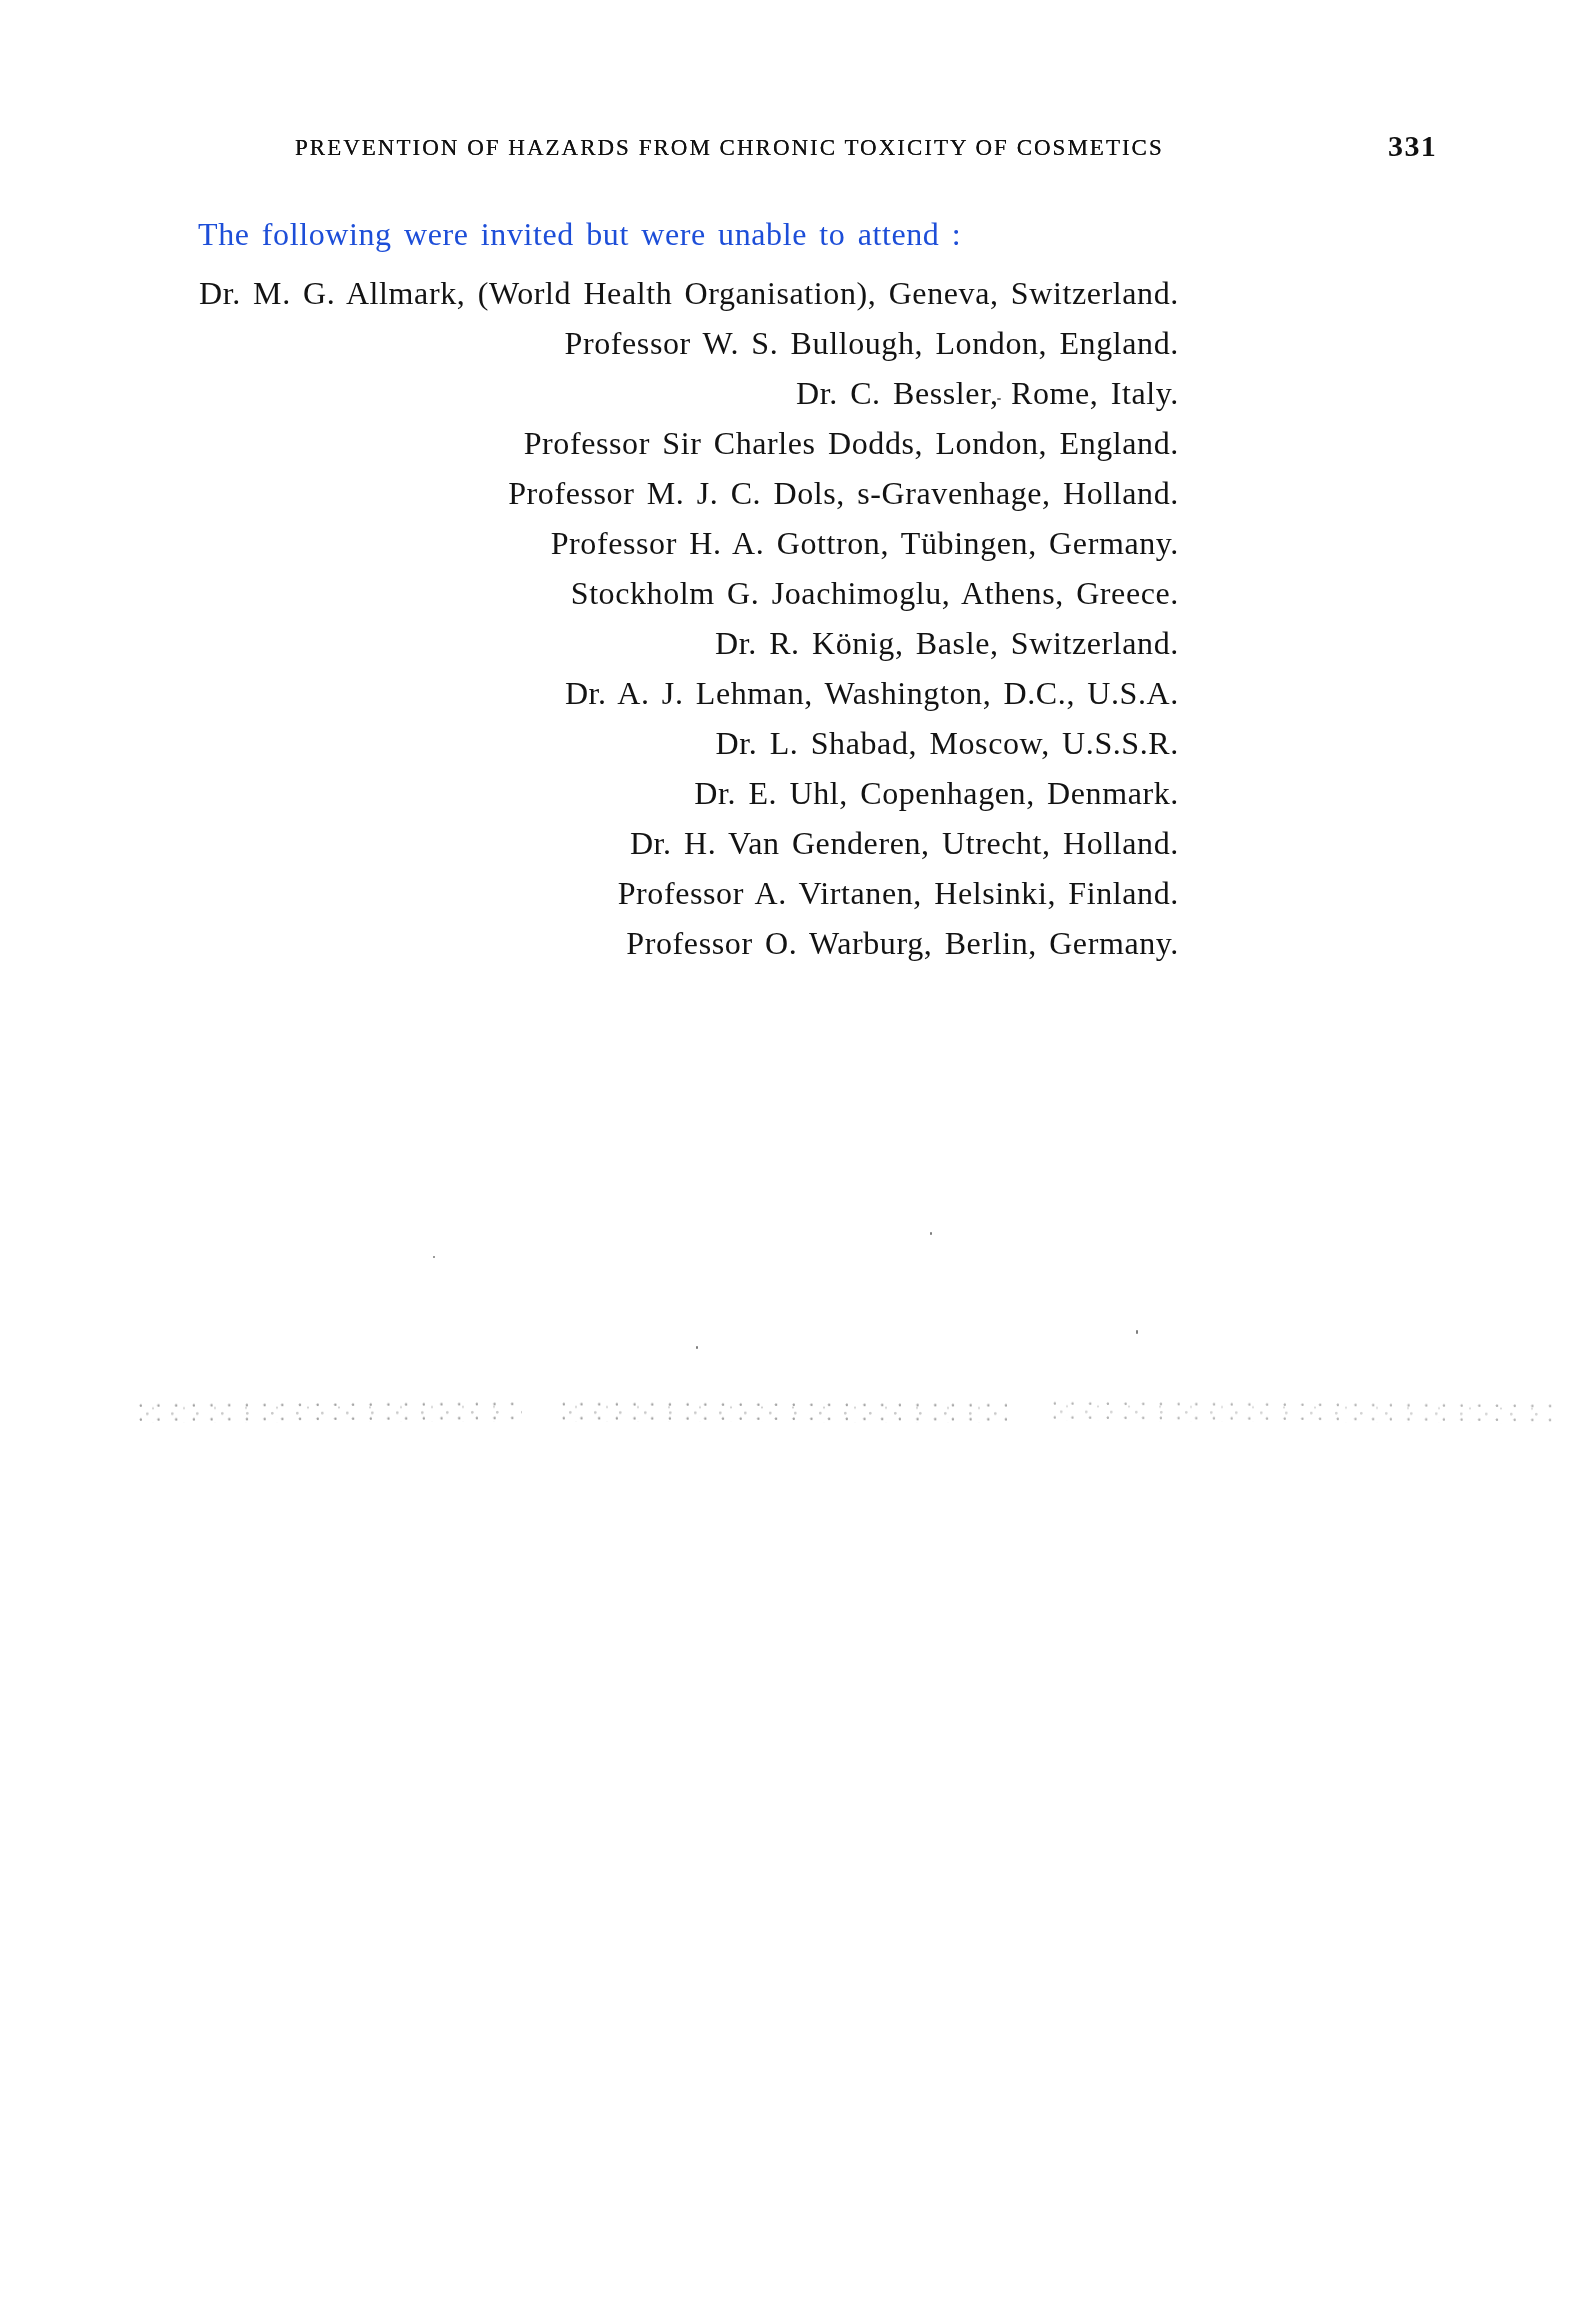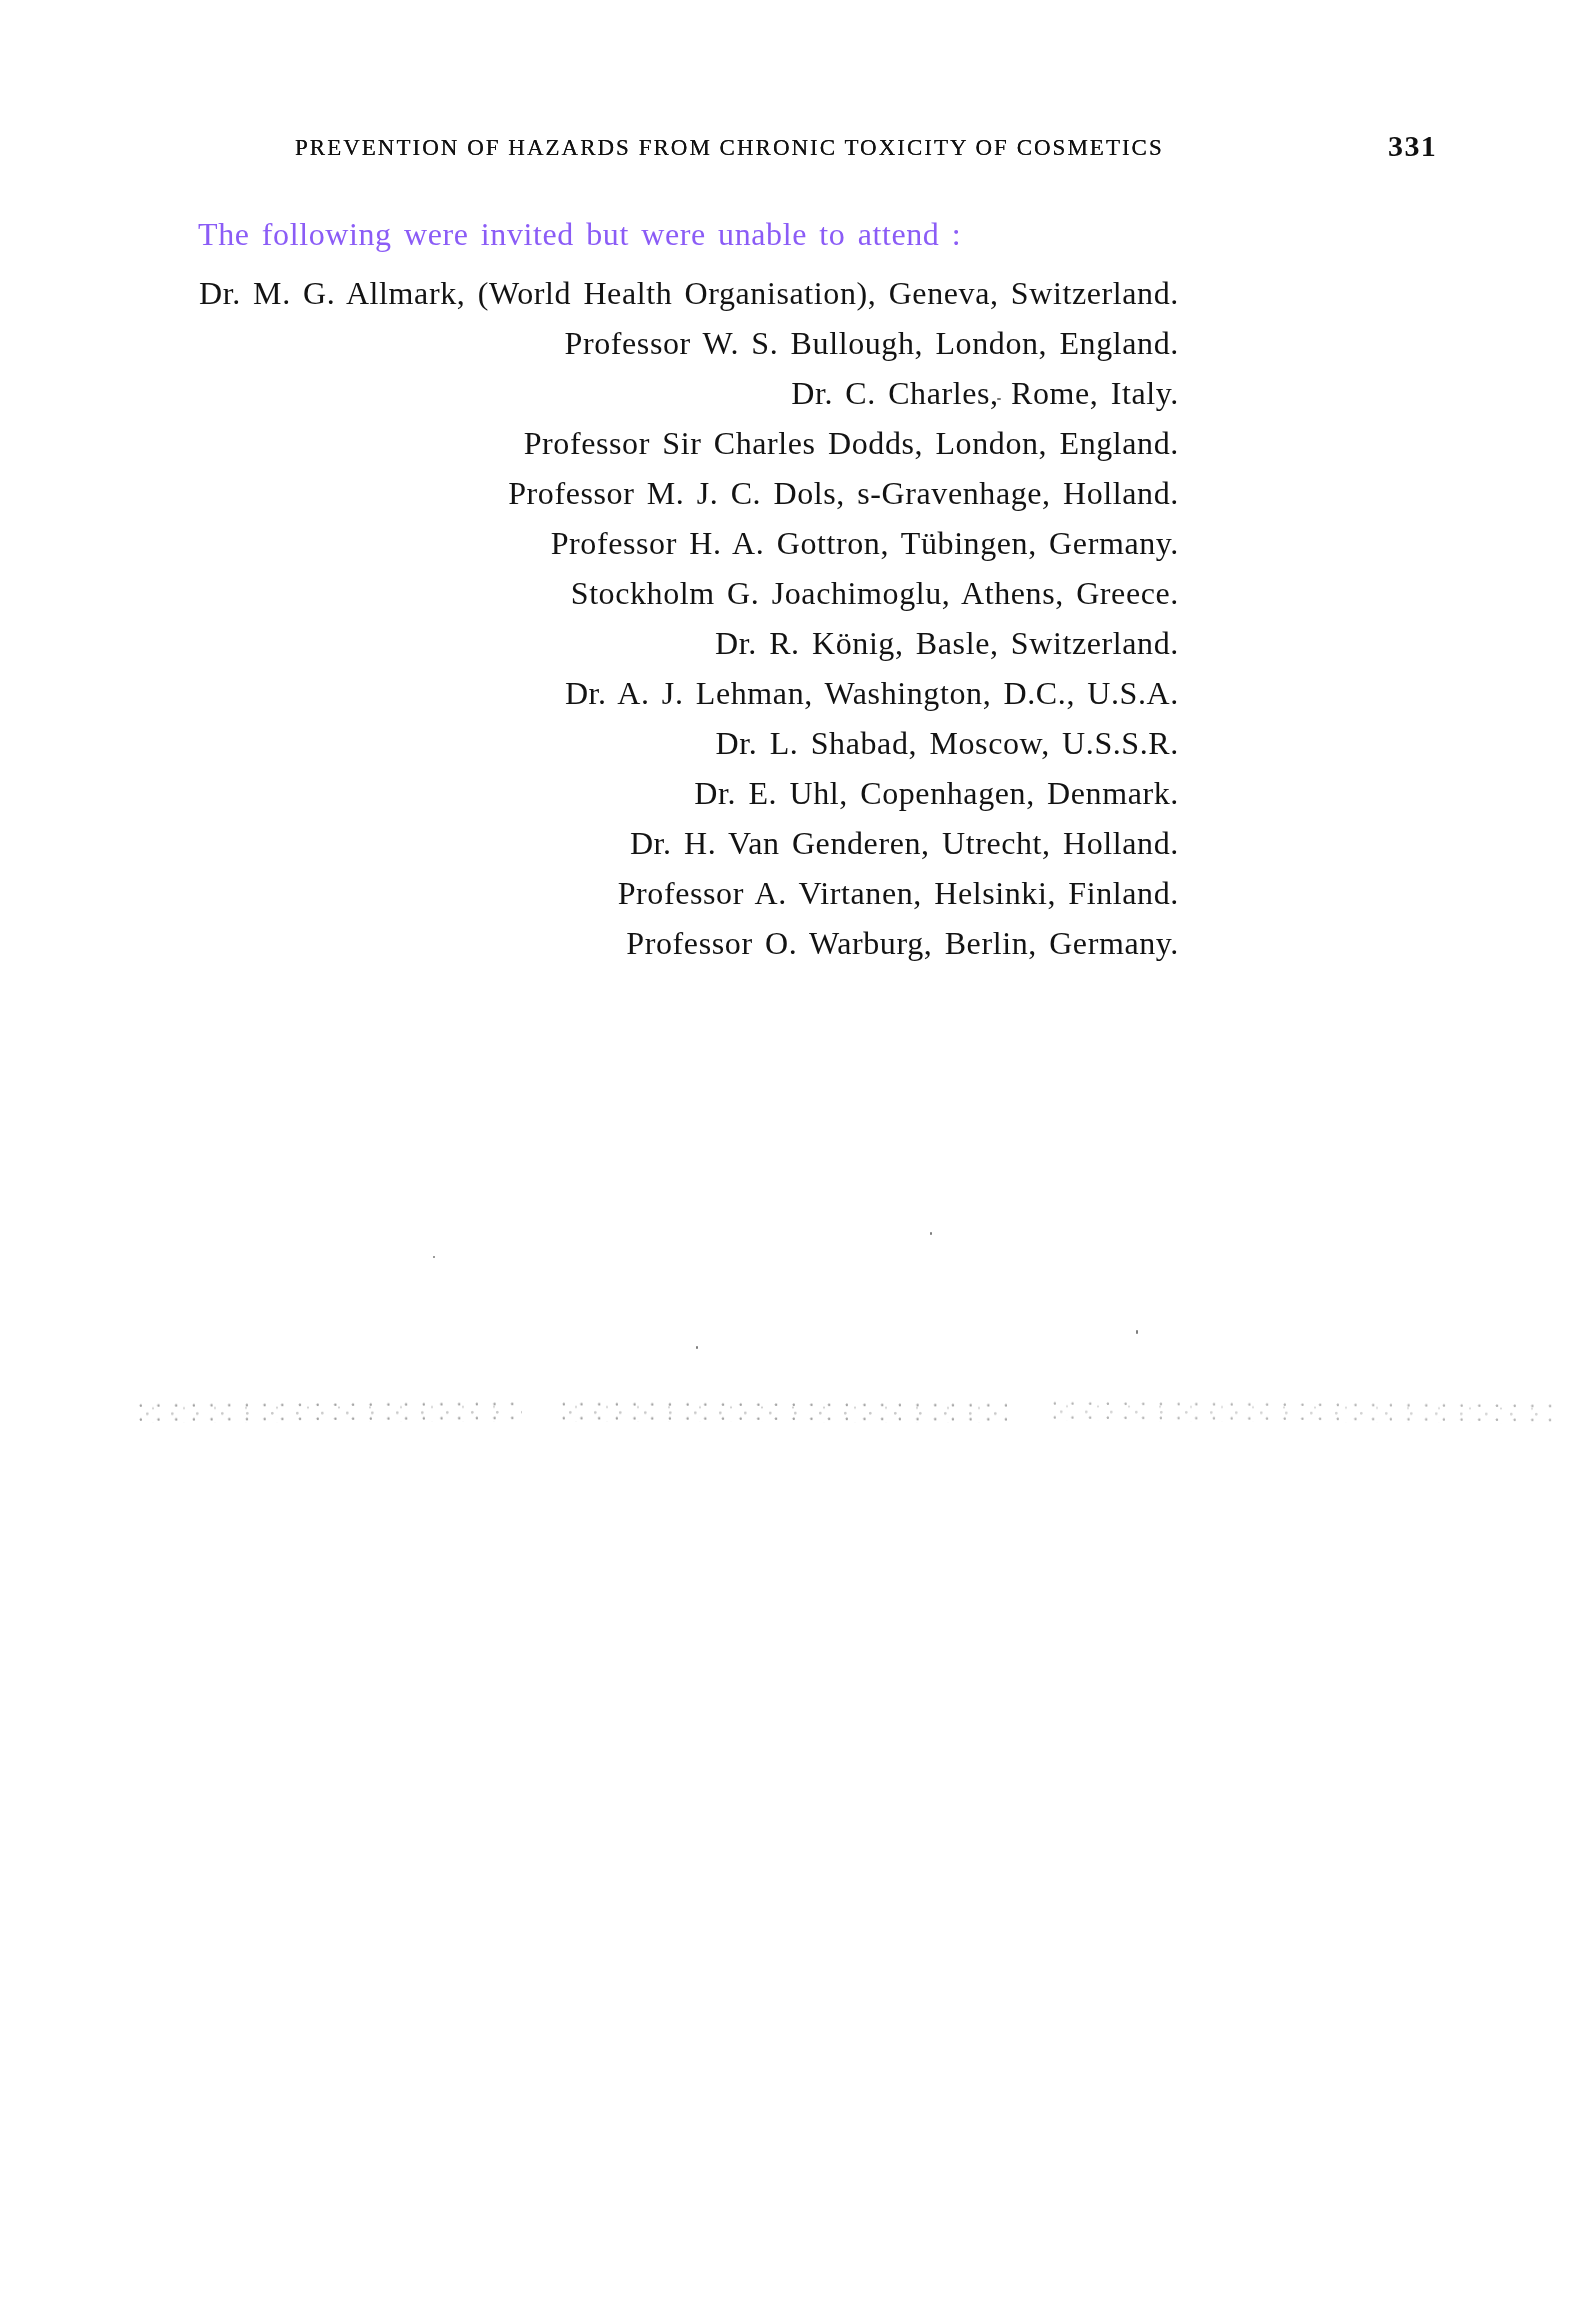--- a/index.html
+++ b/index.html
@@ -22,21 +22,21 @@
   }
   .page-number {
     position:absolute; left:1388px; top:0;
     font-size:30px; font-weight:bold; letter-spacing:1.4px;
     color:#101010;
   }
   .intro-line {
     position:absolute; left:198px; top:209px;
     font-size:32px; line-height:50px;
     letter-spacing:0.6px; word-spacing:3.7px;
-    white-space:nowrap; color:#8b5cf6;
+    white-space:nowrap; color:#1d4ed8;
   }
   .invitee-list {
     position:absolute; left:199px; top:268px;
     font-size:32px; line-height:50px;
     letter-spacing:0.6px; word-spacing:3.7px;
     color:#131313;
     text-align:right;
   }
   .invitee-line { height:50px; white-space:nowrap; }
 
@@ -69,21 +69,21 @@
   <div class="running-header">
     <div class="running-title">PREVENTION OF HAZARDS FROM CHRONIC TOXICITY OF COSMETICS</div>
     <div class="page-number">331</div>
   </div>
 
   <div class="intro-line">The following were invited but were unable to attend :</div>
 
   <div class="invitee-list">
     <div class="invitee-line">Dr. M. G. Allmark, (World Health Organisation), Geneva, Switzerland.</div>
     <div class="invitee-line">Professor W. S. Bullough, London, England.</div>
-    <div class="invitee-line">Dr. C. Charles, Rome, Italy.</div>
+    <div class="invitee-line">Dr. C. Bessler, Rome, Italy.</div>
     <div class="invitee-line">Professor Sir Charles Dodds, London, England.</div>
     <div class="invitee-line">Professor M. J. C. Dols, s-Gravenhage, Holland.</div>
     <div class="invitee-line">Professor H. A. Gottron, Tübingen, Germany.</div>
     <div class="invitee-line">Stockholm G. Joachimoglu, Athens, Greece.</div>
     <div class="invitee-line">Dr. R. König, Basle, Switzerland.</div>
     <div class="invitee-line">Dr. A. J. Lehman, Washington, D.C., U.S.A.</div>
     <div class="invitee-line">Dr. L. Shabad, Moscow, U.S.S.R.</div>
     <div class="invitee-line">Dr. E. Uhl, Copenhagen, Denmark.</div>
     <div class="invitee-line">Dr. H. Van Genderen, Utrecht, Holland.</div>
     <div class="invitee-line">Professor A. Virtanen, Helsinki, Finland.</div>

